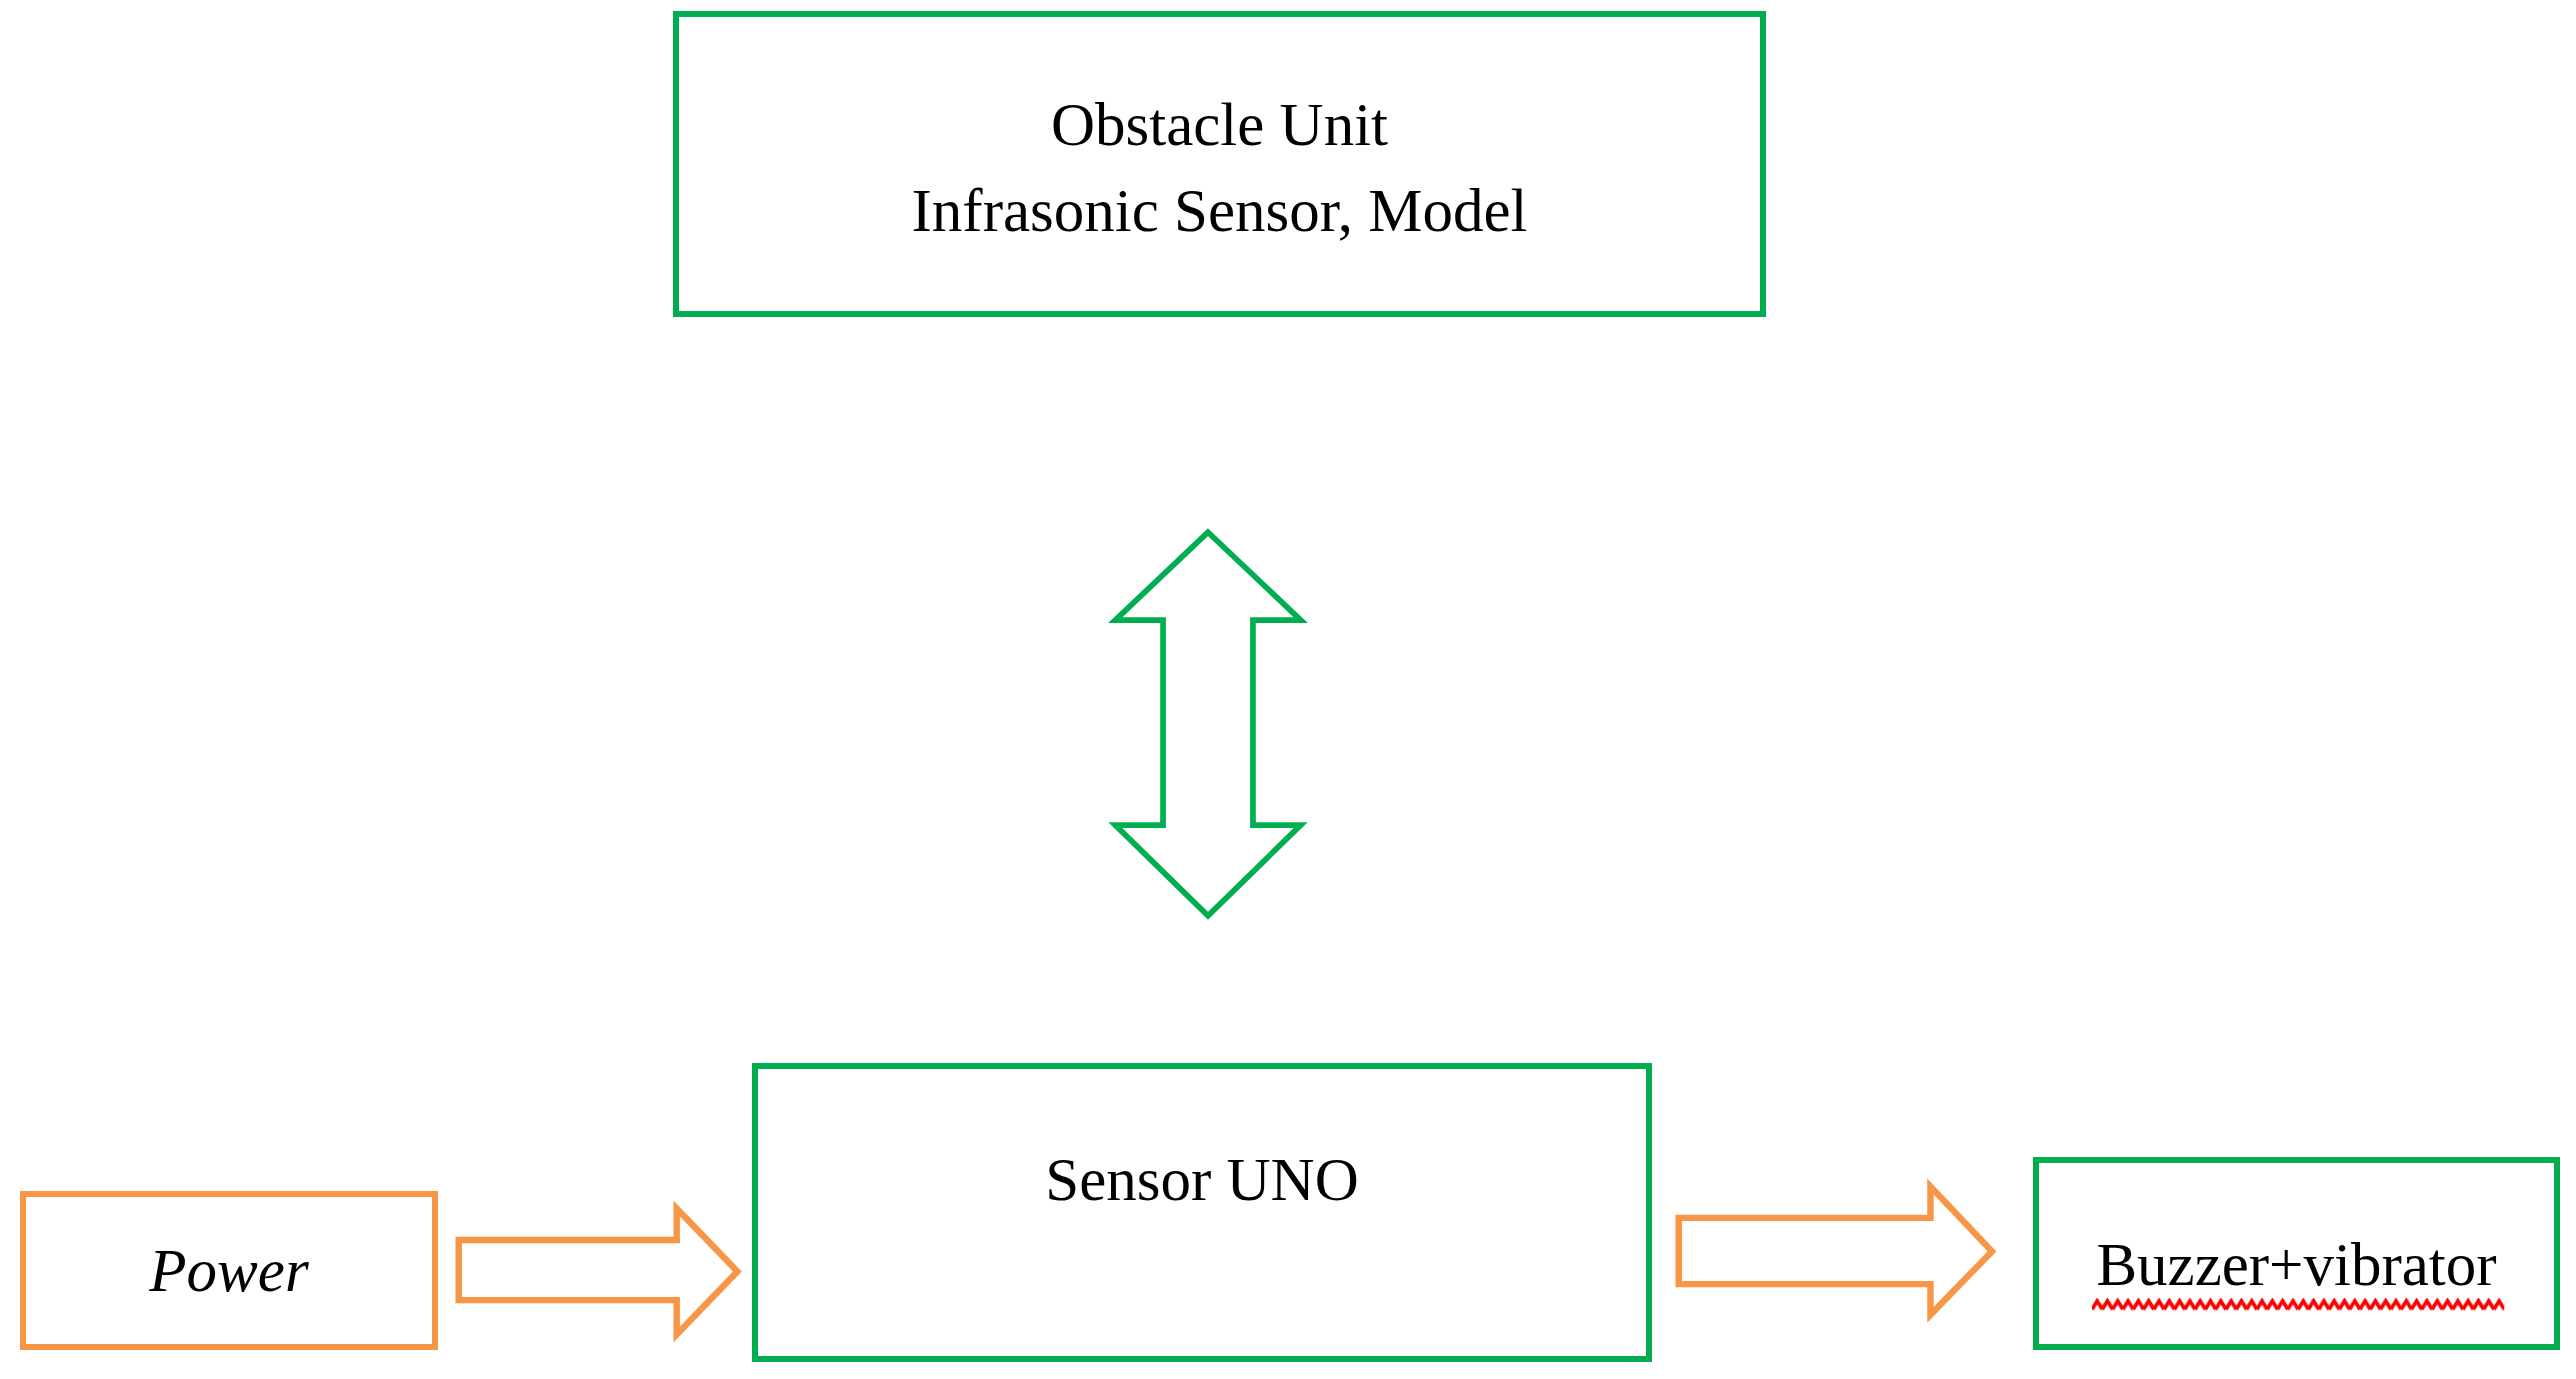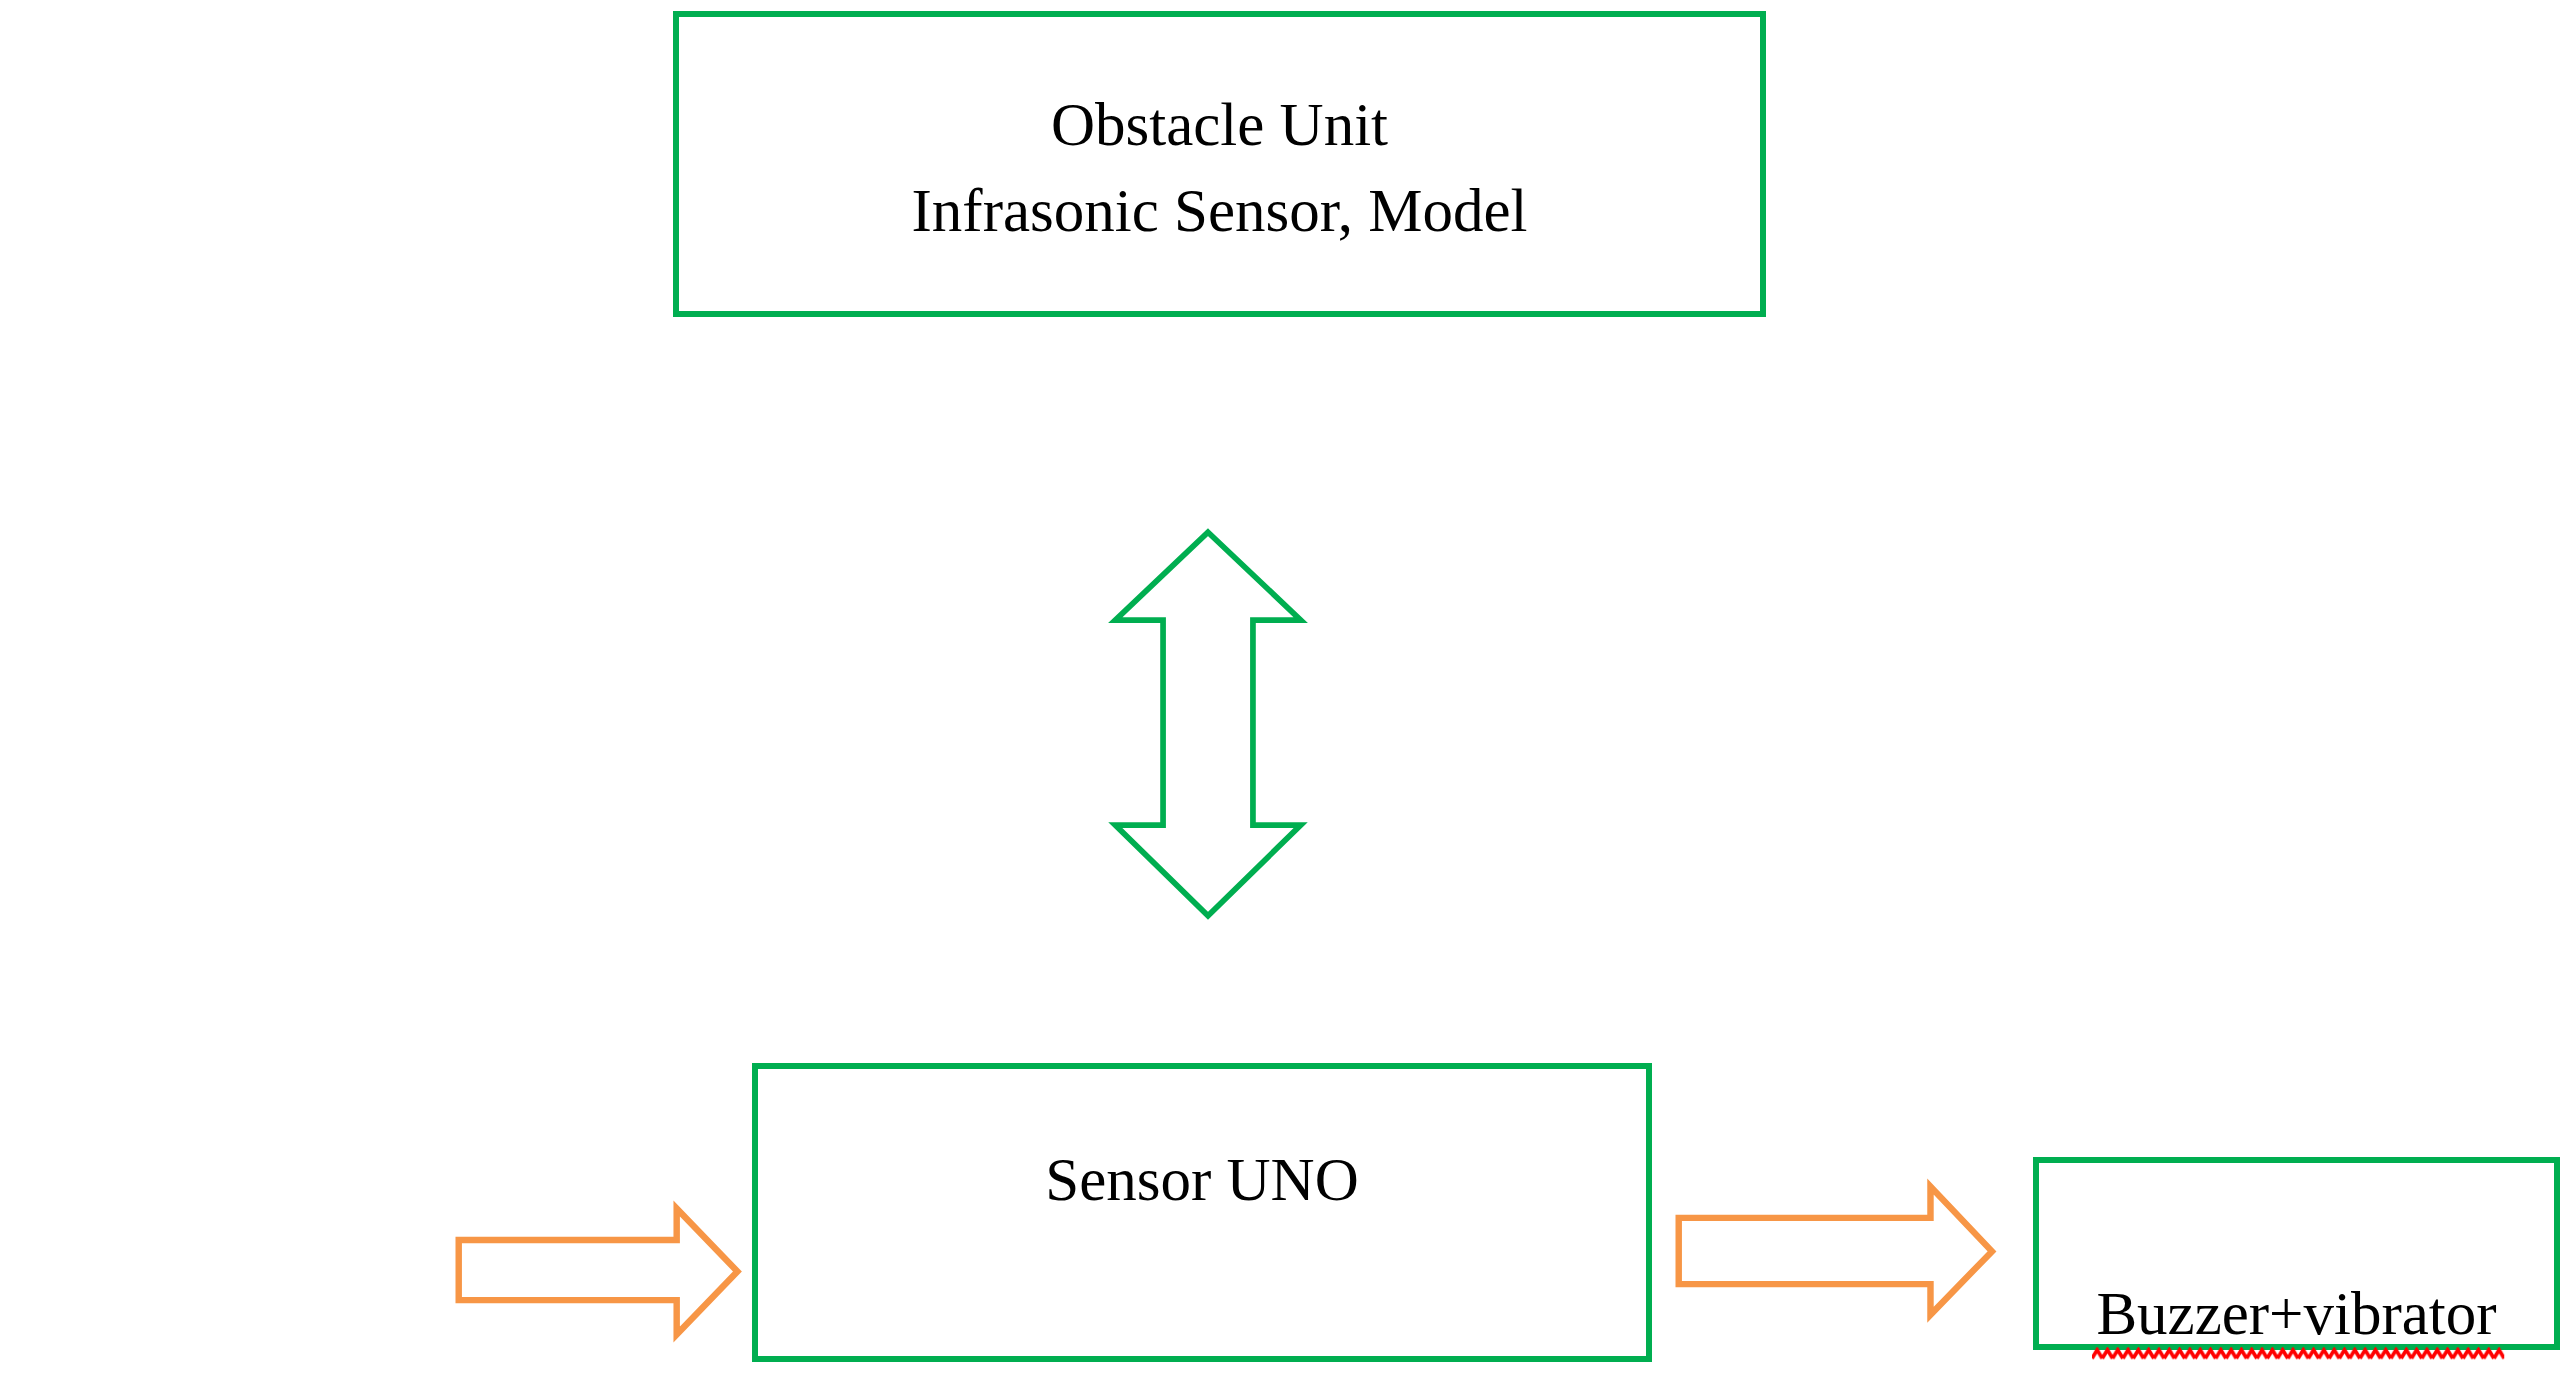--- a/index.html
+++ b/index.html
@@ -36,21 +36,21 @@
 
   .obstacle{left:673px;top:11.4px;width:1093px;height:306px;justify-content:center;padding-top:7.1px;}
   .obstacle .line{line-height:86px;white-space:nowrap;}
 
   .arduino{left:752px;top:1063px;width:900px;height:299px;justify-content:flex-start;padding-top:80px;}
   .arduino .line{line-height:61px;white-space:nowrap;}
 
   .power{left:20px;top:1191px;width:418px;height:159px;justify-content:center;}
   .power .line{line-height:61px;font-style:italic;white-space:nowrap;}
 
-  .buzzer{left:2033px;top:1157px;width:527px;height:193px;justify-content:flex-end;padding-top:71px;}
+  .buzzer{left:2033px;top:1157px;width:527px;height:193px;justify-content:flex-start;padding-top:71px;}
   .buzzer .line{line-height:61px;white-space:nowrap;}
 
   .connector{position:absolute;display:block;}
   .updown-arrow{left:1101px;top:518px;width:214px;height:412px;}
   .arrow-power{left:453px;top:1200px;width:293px;height:143px;}
   .arrow-buzzer{left:1673px;top:1178px;width:329px;height:146px;}
 
   .green-shape{fill:var(--background);stroke:var(--green);stroke-width:8;stroke-linejoin:miter;}
   .orange-shape{fill:var(--background);stroke:var(--orange);stroke-width:9;stroke-linejoin:miter;}
 
@@ -75,20 +75,23 @@
   </div>
 
   <svg class="connector updown-arrow" viewBox="0 0 300 577" preserveAspectRatio="none">
     <polygon class="green-shape" points="150,20 280,143 213,143 213,430 280,430 150,557 20,430 87,430 87,143 20,143"></polygon>
   </svg>
 
   <div class="box green-border arduino">
     <div class="line">Sensor UNO</div>
   </div>
 
+  <div class="box orange-border power">
+    <div class="line">Power</div>
+  </div>
 
   <svg class="connector arrow-power" viewBox="0 0 410 200" preserveAspectRatio="none">
     <polygon class="orange-shape" points="8,56 313,56 313,12 398,100 313,188 313,140 8,140"></polygon>
   </svg>
 
   <svg class="connector arrow-buzzer" viewBox="0 0 460 205" preserveAspectRatio="none">
     <polygon class="orange-shape" points="8,56 360,56 360,12 446,103 360,192 360,149 8,149"></polygon>
   </svg>
 
   <div class="box green-border buzzer">

